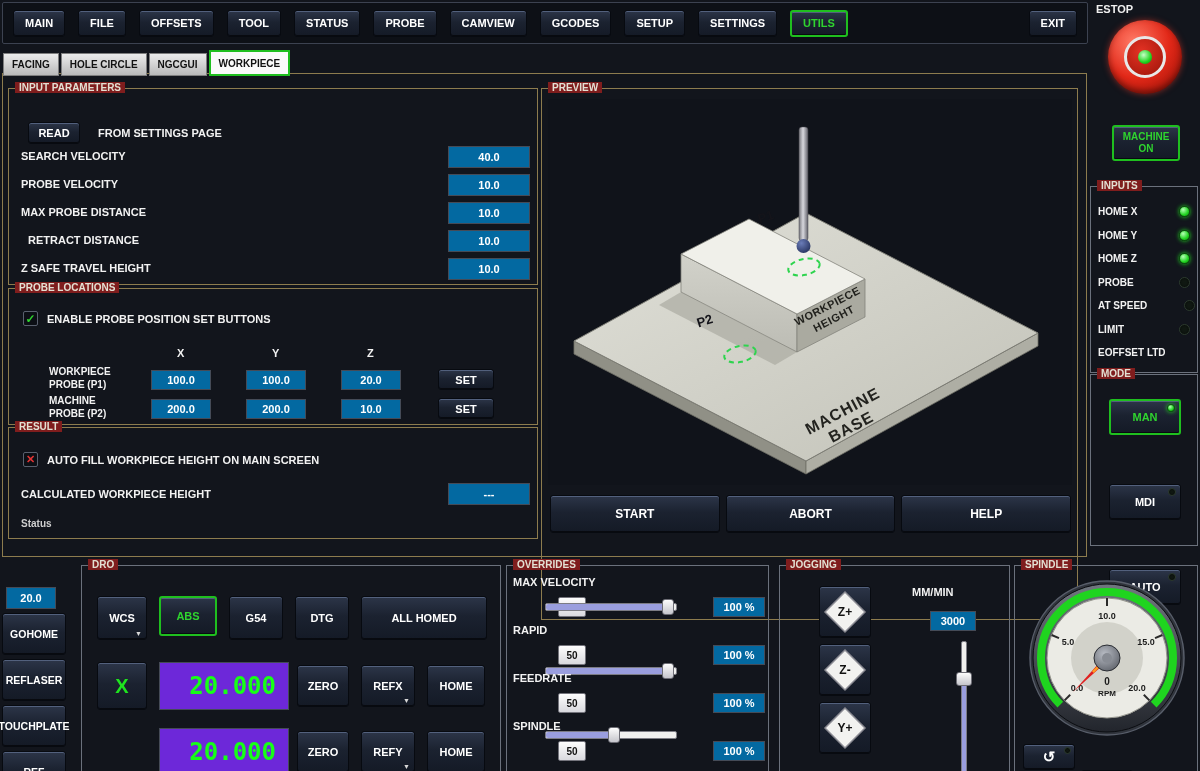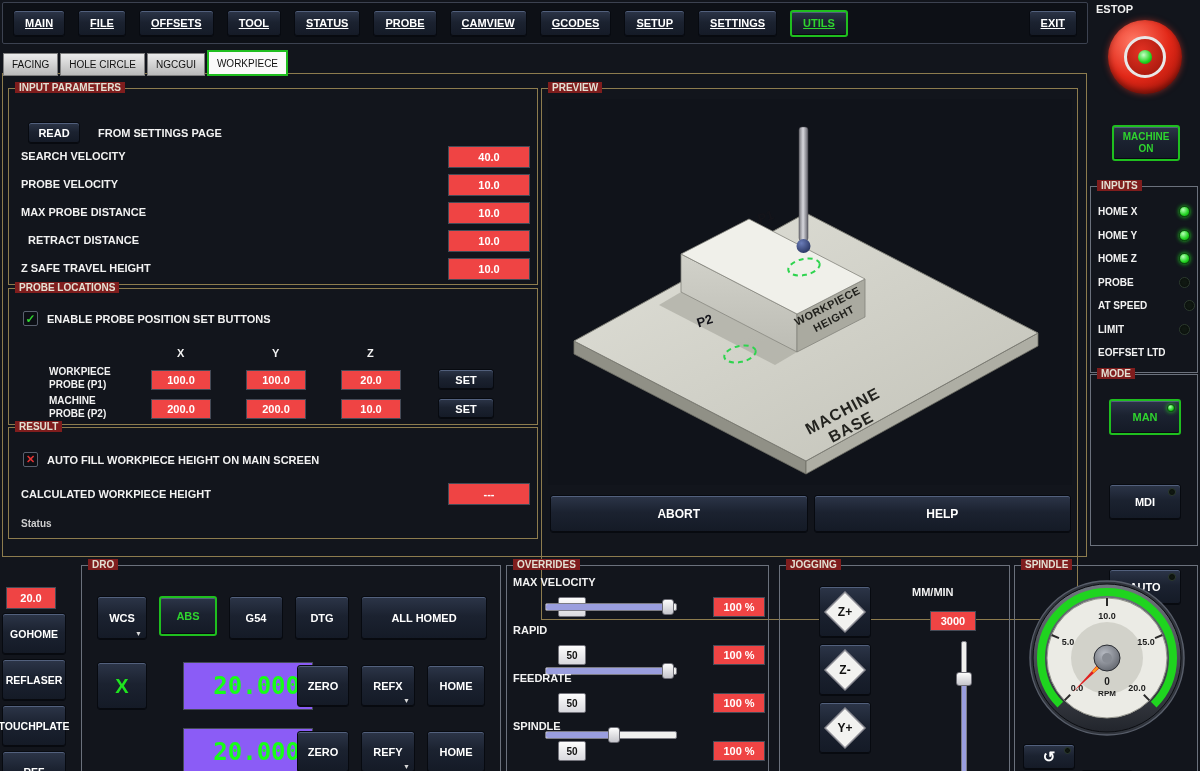--- a/index.html
+++ b/index.html
@@ -10,40 +10,40 @@
 
   .btn{display:flex;align-items:center;justify-content:center;
     background:linear-gradient(180deg,#2c3548 0%,#1b2230 45%,#141a26 100%);
     border:1px solid #070a10;border-radius:3px;
     box-shadow:inset 0 1px 0 rgba(130,150,190,.45), inset 0 -1px 0 rgba(0,0,0,.6);
     color:#fff;font-weight:bold;font-size:11px;text-align:center;cursor:default;font-family:inherit;}
   .btn.green{border:2px solid #1fbf1f;color:#2fd42f;}
 
   .topbar{left:2px;top:2px;width:1086px;height:42px;background:#0d1016;border:1px solid #3c4250;
     border-radius:2px;display:flex;align-items:center;gap:13px;padding:0 10px;}
-  .nav-btn{height:27px;padding:0 11px;min-width:46px;white-space:nowrap;text-decoration:underline;}
+  .nav-btn{height:27px;padding:0 11px;min-width:46px;white-space:nowrap;}
   .spacer{flex:1;}
   .estop-caption{left:1096px;top:3px;font-size:11px;font-weight:bold;color:#f0f0f0;}
 
   .tabs{left:3px;top:50px;display:flex;gap:2px;align-items:flex-end;z-index:3;}
   .tab{height:23px;padding:0 8px;display:flex;align-items:center;
     background:linear-gradient(#ececec,#b9b9b9);border:1px solid #7e7e7e;color:#111;
-    font-weight:normal;font-size:10px;white-space:nowrap;}
+    font-weight:bold;font-size:10px;white-space:nowrap;}
   .tab.active{background:#fafafa;border:2px solid #1fbf1f;height:26px;}
 
   .content-box{left:2px;top:73px;width:1085px;height:484px;border:1px solid #8d7c4e;}
 
   .fs{border:1px solid #8d7c4e;}
   .fs.gray{border-color:#6b717c;}
   .fs-label{position:absolute;top:-7px;left:6px;background:#7f1d1d;padding:0 4px;
     font-size:10px;font-weight:bold;color:#e3e0d3;white-space:nowrap;z-index:2;}
 
   .lbl{font-weight:bold;font-size:11px;color:#f2f2f2;white-space:nowrap;}
   .lbl.small{font-size:10px;}
-  .field{background:#ef4444;border:1px solid #454b57;color:#fff;font-weight:bold;font-size:11px;
+  .field{background:#0369a1;border:1px solid #454b57;color:#fff;font-weight:bold;font-size:11px;
     display:flex;align-items:center;justify-content:center;}
   .litefield{background:linear-gradient(#fdfdfd,#d9d9de);border:1px solid #74747c;color:#111;
     font-weight:bold;font-size:10px;display:flex;align-items:center;justify-content:center;border-radius:2px;margin-left:46px;}
 
   .checkbox{width:15px;height:15px;background:#0c0f15;border:1px solid #59606e;
     display:flex;align-items:center;justify-content:center;border-radius:2px;}
   .ck-ok{color:#2fd42f;font-size:12px;font-weight:bold;line-height:1;}
   .ck-no{color:#e03434;font-size:11px;font-weight:bold;line-height:1;}
 
   .led{width:11px;height:11px;border-radius:50%;background:#101812;border:1px solid #2c3a2e;
@@ -63,23 +63,23 @@
     box-shadow:0 0 6px rgba(255,60,40,.5), inset 0 -3px 6px rgba(0,0,0,.45);}
   .estop-ring{position:absolute;inset:16px;border-radius:50%;border:3px solid #e8e8e8;
     background:radial-gradient(circle at 40% 35%,#e43224,#9c1408);}
   .estop-dot{position:absolute;inset:30px;border-radius:50%;
     background:radial-gradient(circle at 40% 35%,#c6ffc6,#1fd41f 60%,#0c7c0c);}
 
   .machine-on{flex-direction:column;line-height:1.25;font-size:10px;}
 
   .caret{position:absolute;bottom:2px;right:4px;font-size:7px;color:#d8d8d8;line-height:1;}
 
-  .dro-value{background:#8b5cf6;border:1px solid #454b57;color:#17ff17;
+  .dro-value{background:#6d28d9;border:1px solid #454b57;color:#17ff17;
     font-family:"DejaVu Sans Mono",monospace;font-weight:bold;font-size:24px;
-    display:flex;align-items:center;justify-content:flex-end;padding-right:12px;margin-left:24px;}
+    display:flex;align-items:center;justify-content:flex-end;padding-right:12px;}
   .axis-btn{position:relative;color:#1fe41f;font-size:20px;}
 
   .slider{position:relative;height:16px;}
   .slider .track{position:absolute;left:0;right:0;top:4px;height:8px;background:#f0f0ee;
     border:1px solid #7c7c84;border-radius:2px;}
   .slider .fill{position:absolute;left:1px;top:5px;height:6px;background:#9a9ede;border-radius:2px;}
   .slider .handle{position:absolute;top:0;width:12px;height:16px;margin-left:-6px;
     background:linear-gradient(#fcfcfc,#c6c6cc);border:1px solid #6e6e76;border-radius:3px;}
 
   .vslider{position:relative;width:16px;}
@@ -234,20 +234,21 @@
         <text x="300" y="334" class="base-label">BASE</text>
       </g>
       <ellipse cx="256" cy="168" rx="16" ry="8" class="probe-ellipse" transform="rotate(-12 256 168)"></ellipse>
       <text x="219" y="122" class="p-label" transform="rotate(-18 219 122)">P1</text>
       <ellipse cx="192" cy="255" rx="16" ry="8" class="probe-ellipse" transform="rotate(-12 192 255)"></ellipse>
       <text x="158" y="226" class="p-label" transform="rotate(-18 158 226)">P2</text>
       <rect x="251" y="28" width="9" height="114" rx="3" fill="url(#gRod)" stroke="#4a4a50" stroke-width="0.5"></rect>
       <circle cx="255.5" cy="147" r="7" fill="url(#gBall)"></circle>
     </svg>
     <div class="abs" style="left:8px;top:406px;width:521px;height:38px;display:flex;gap:6px;">
+      <button class="btn" style="flex:1;font-size:12px;">START</button>
       <button class="btn" style="flex:1;font-size:12px;">ABORT</button>
       <button class="btn" style="flex:1;font-size:12px;">HELP</button>
     </div>
   </div>
 
   <div class="abs" style="left:1108px;top:20px;width:74px;height:74px;">
     <div class="estop-outer"></div>
     <div class="estop-ring"></div>
     <div class="estop-dot"></div>
   </div>

